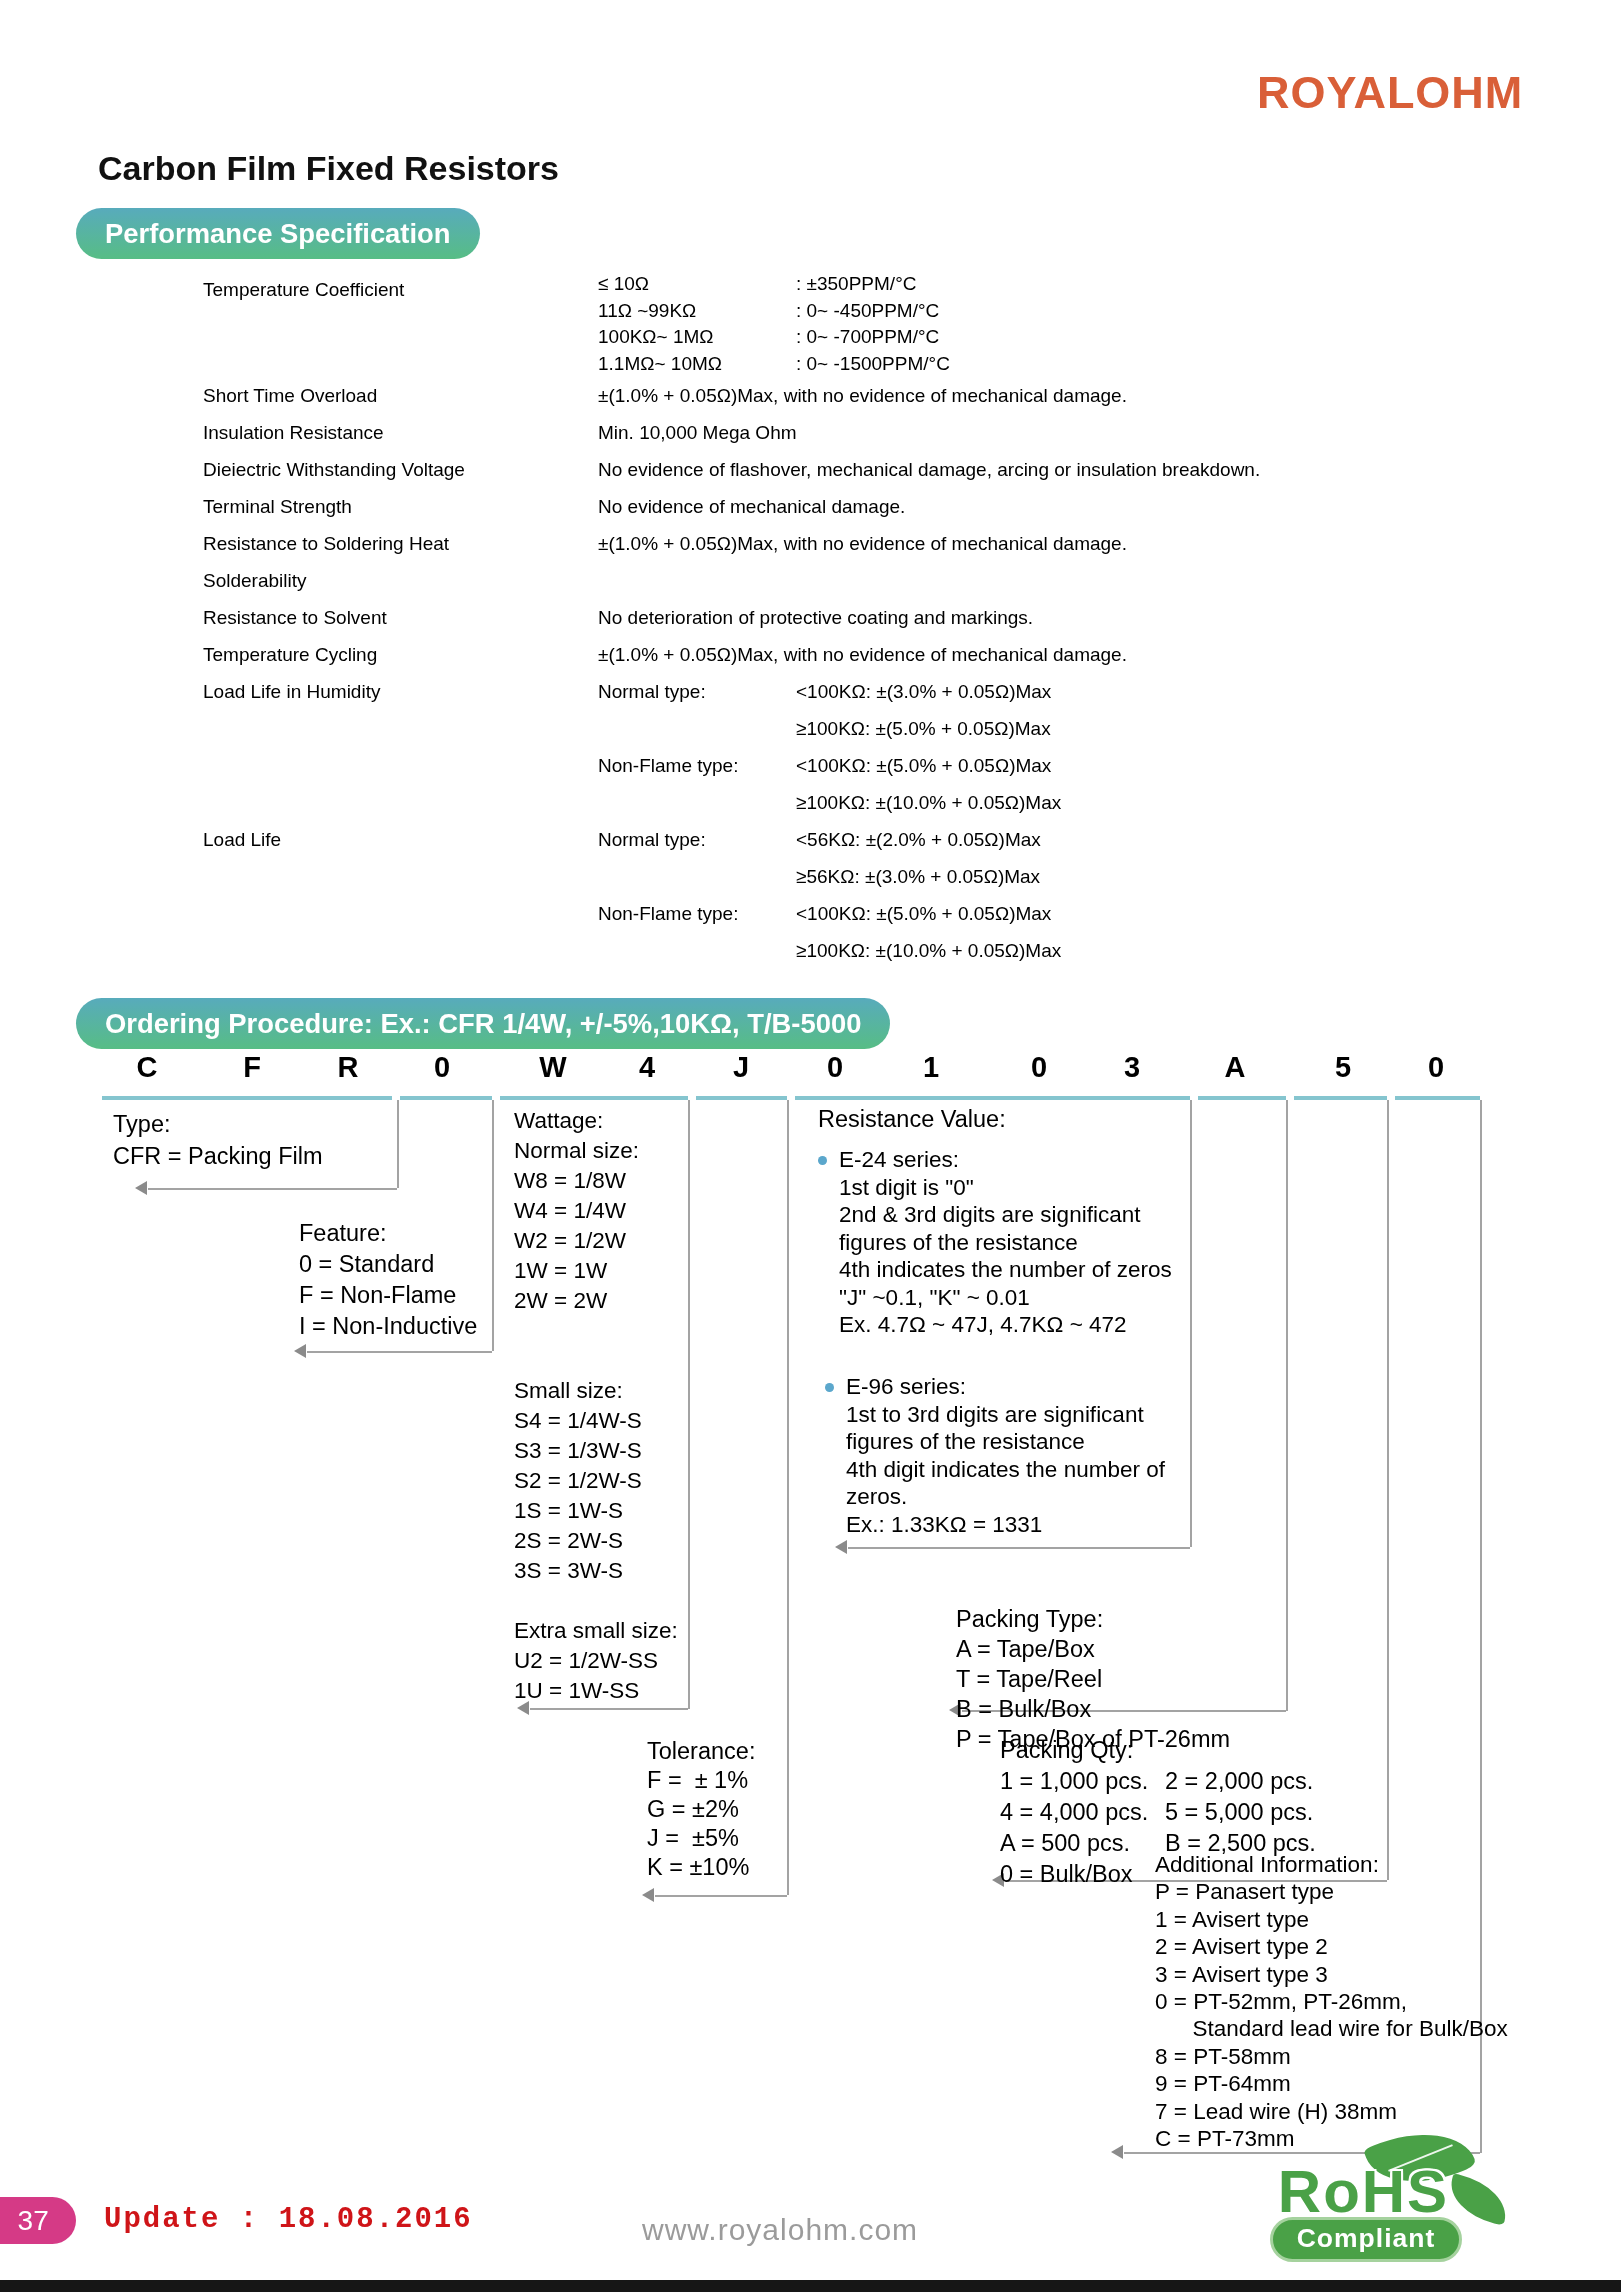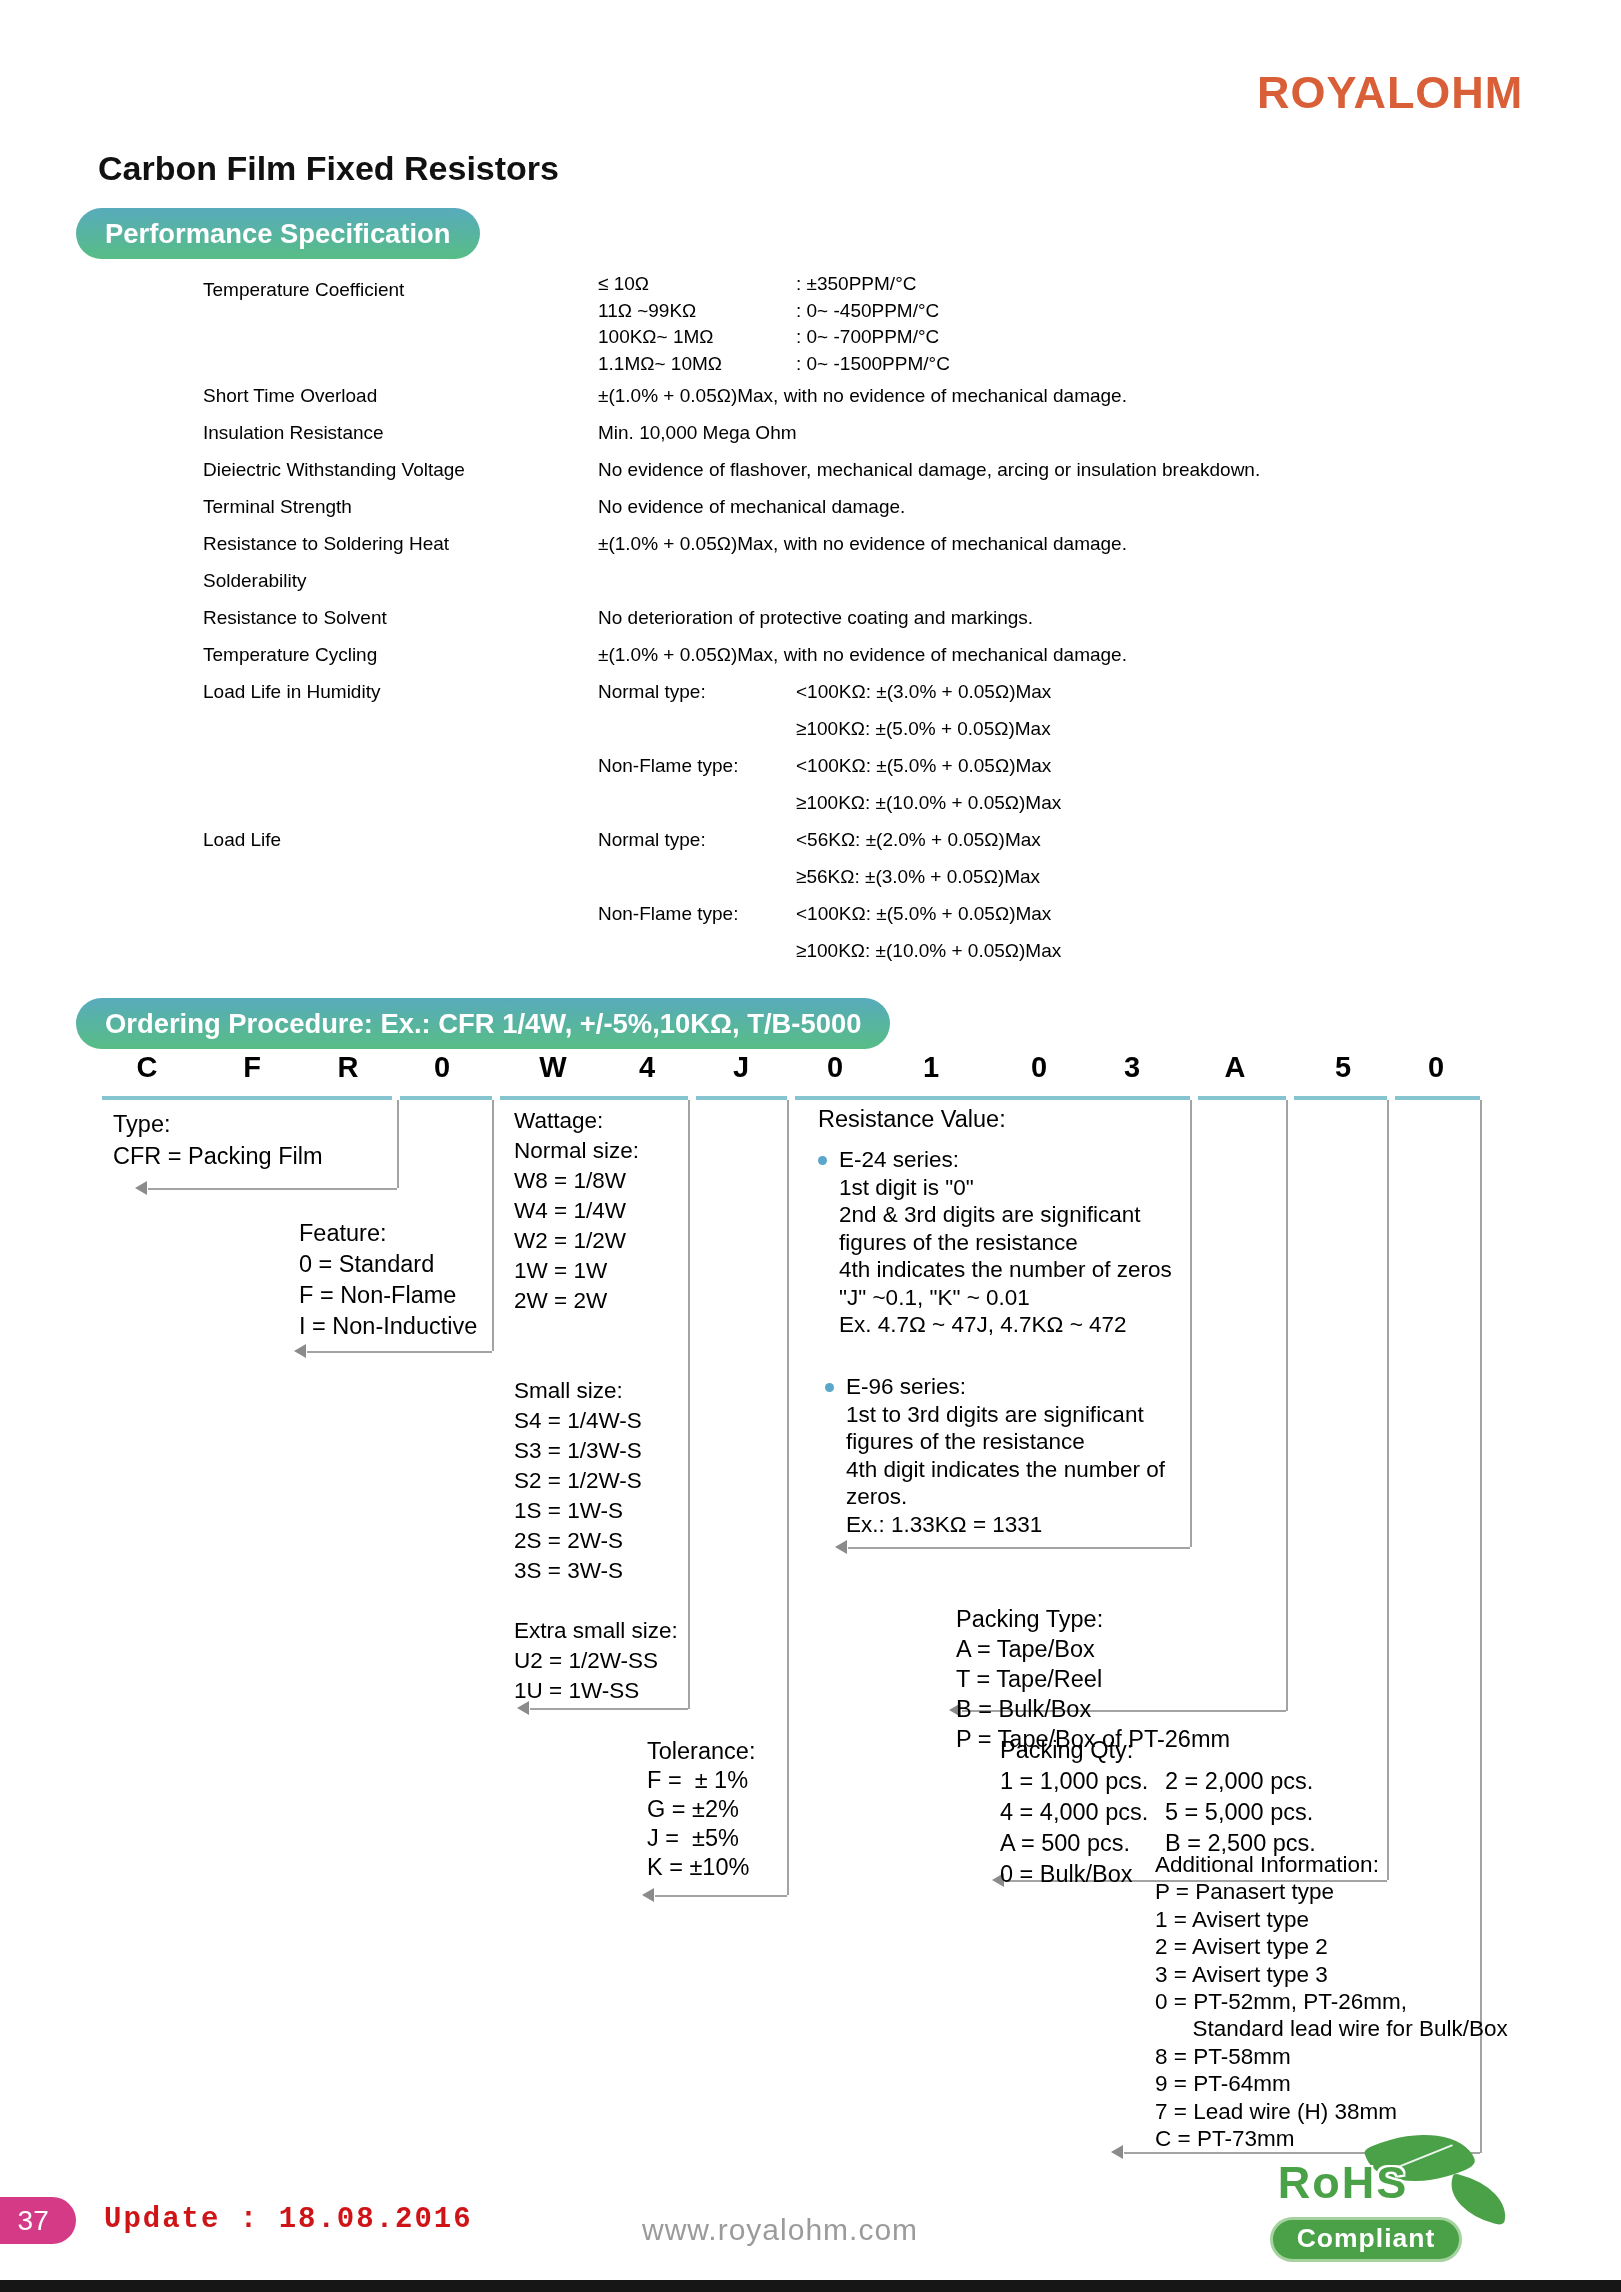--- a/index.html
+++ b/index.html
@@ -61,21 +61,21 @@
   .update-date{
     left:104px;top:2203px;font-family:"Liberation Mono", monospace;
     font-size:29px;color:#cf1418;letter-spacing:2px;font-weight:bold;
   }
   .website{left:642px;top:2213px;font-size:30px;color:#9b9b9b;letter-spacing:1px;}
   .rohs{left:1270px;top:2133px;width:225px;height:137px;}
   .leaf1{position:absolute;left:100px;top:-3.9px;width:100px;height:57px;background:#4aa147;border-radius:8% 92% 12% 88%;transform:rotate(-22deg);}
   .leaf2{position:absolute;left:178px;top:47px;width:61px;height:39px;background:#4aa147;border-radius:8% 92% 12% 88%;transform:rotate(14deg);}
   .leaf-vein{position:absolute;left:116px;top:23.5px;width:69px;height:2px;background:#ffffff;transform:rotate(-22deg);opacity:.9;}
   .rohs-word{
-    position:absolute;left:7.8px;top:23.5px;font-size:45px;font-weight:bold;color:#4aa147;letter-spacing:2px;
+    position:absolute;left:7.8px;top:23.5px;font-size:60px;font-weight:bold;color:#4aa147;letter-spacing:2px;
     text-shadow:-2px -2px 0 #fff,2px -2px 0 #fff,-2px 2px 0 #fff,2px 2px 0 #fff,0 2px 0 #fff,0 -2px 0 #fff,2px 0 0 #fff,-2px 0 0 #fff;
   }
   .rohs-pill{
     position:absolute;left:0;top:84px;width:192px;height:45px;background:#4aa147;border:3.9px solid #a5d29e;
     border-radius:26.5px;box-sizing:border-box;color:#fff;font-weight:bold;font-size:26.5px;
     text-align:center;line-height:37px;letter-spacing:1px;
   }
   .bottom-bar{left:0;top:2280px;width:1621px;height:12.7px;background:#161616;}
 </style>
 </head>

